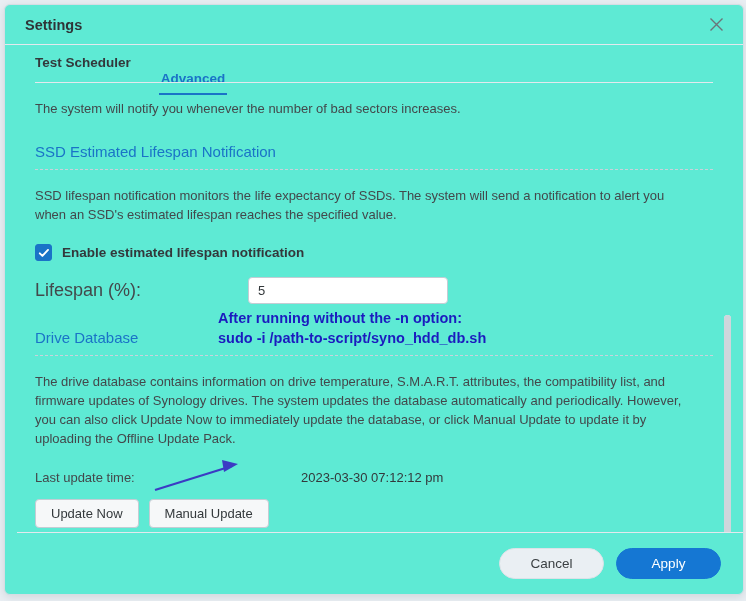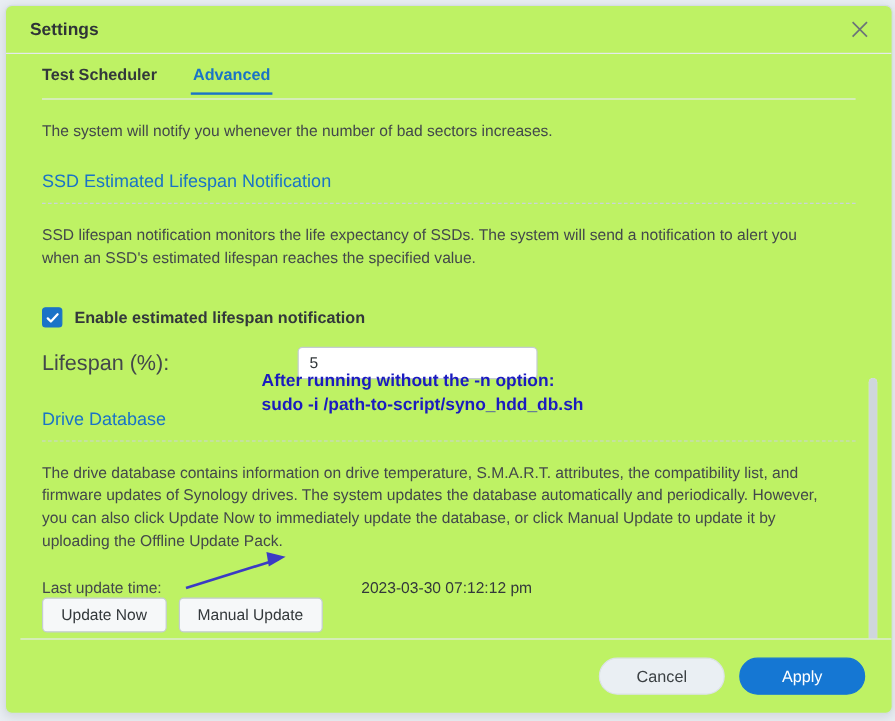--- a/index.html
+++ b/index.html
@@ -14,21 +14,21 @@
     height: 601px;
     overflow: hidden;
     background: #e9eef3;
   }
   .dialog {
     position: absolute;
     left: 4px;
     top: 4px;
     width: 738px;
     height: 589px;
-    background: #bef264;
+    background: #5eead4;
     border: 1px solid #d6dde4;
     border-radius: 6px;
     box-shadow: 0 2px 10px rgba(0,0,0,0.10);
     overflow: hidden;
     display: flex;
     flex-direction: column;
   }
   .titlebar {
     height: 40px;
     min-height: 40px;
@@ -69,20 +69,21 @@
     font-size: 13.5px;
     color: #33383b;
     font-weight: bold;
     padding: 0 0 9px 0;
     margin-right: 30px;
     cursor: pointer;
     position: relative;
   }
   .tab.active {
     color: #1a73c7;
+    margin-top: 16px;
   }
   .tab.active:after {
     content: "";
     position: absolute;
     left: -2px;
     right: -2px;
     bottom: 0;
     height: 2px;
     background: #1a73c7;
   }
@@ -112,21 +113,21 @@
   .section-title {
     font-size: 15px;
     color: #1a73c7;
     margin: 25px 0 0 0;
     padding-bottom: 9px;
     border-bottom: 1px dashed #c9d2da;
   }
   .checkbox-row {
     display: flex;
     align-items: center;
-    margin-top: 32px;
+    margin-top: 20px;
   }
   .checkbox {
     width: 17px;
     height: 17px;
     border-radius: 3px;
     background: #1a73c7;
     border: 1px solid #1a73c7;
     display: flex;
     align-items: center;
     justify-content: center;
@@ -169,21 +170,21 @@
     margin-top: 22px;
     font-size: 13px;
     color: #43484b;
     gap: 28px;
   }
   .lastupdate-label { width: 213px; }
   .lastupdate-value { color: #33383b; margin-left: 25px; }
 
   .btn-row {
     display: flex;
-    margin-top: 1px;
+    margin-top: 14px;
   }
   .btn {
     font-size: 13px;
     color: #33383b;
     background: #f6f8f9;
     border: 1px solid #c4ccd4;
     border-radius: 4px;
     height: 29px;
     padding: 0 15px;
     cursor: pointer;

